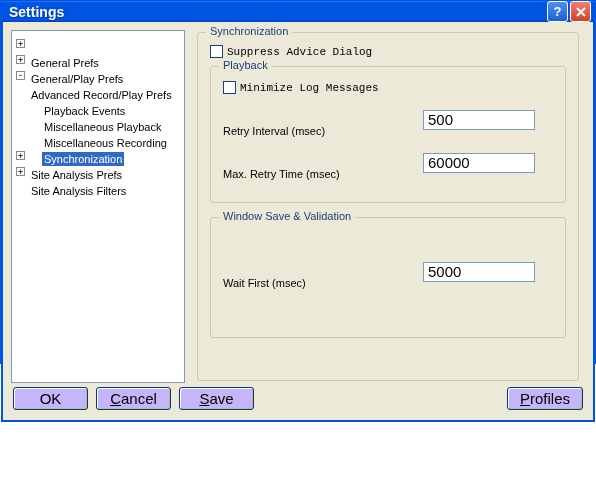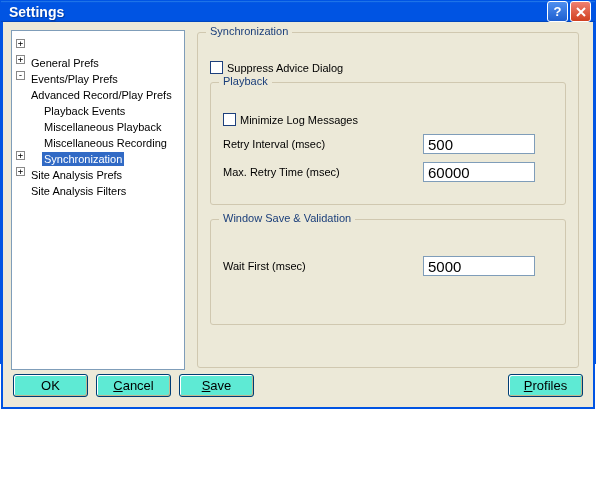--- a/index.html
+++ b/index.html
@@ -112,21 +112,22 @@
     position: absolute;
     top: -8px;
     left: 8px;
     background: #ece9d8;
     padding: 0 4px;
     color: #1a3e7a;
   }
   .checkbox-row {
     display: flex;
     align-items: center;
-    margin: 20px 0 4px 0;
+    margin: 4px 0 4px 0;
+    font-family: Liberation Mono, monospace;
   }
   .cb {
     width: 13px;
     height: 13px;
     border: 1px solid #1c3f7c;
     background: #fff;
     margin-right: 4px;
     position: relative;
   }
   .cb.checked::after {
@@ -138,46 +139,46 @@
     height: 8px;
     border: solid #21a121;
     border-width: 0 2px 2px 0;
     transform: rotate(40deg);
   }
   .field-row {
     display: flex;
     align-items: center;
     margin: 8px 0;
   }
-  .field-label { width: 176px; }
+  .field-label { width: 176px; margin-top: 23px; }
   .text-input {
     width: 112px;
     height: 20px;
     border: 1px solid #7f9db9;
     background: #fff;
     padding: 2px 4px;
     font-family: Tahoma, sans-serif;
     font-size: 15px;
     margin-left: 24px;
   }
   .button-row {
     display: flex;
     gap: 8px;
     padding: 4px 2px 2px 2px;
   }
   .spacer { flex: 1; }
   .btn {
     min-width: 75px;
     height: 23px;
-    background: #5eead4;
+    background: #c4b5fd;
     border: 1px solid #003c74;
     border-radius: 3px;
     padding: 0 12px;
     font-family: Tahoma, sans-serif;
-    font-size: 13px;
+    font-size: 15px;
     cursor: default;
     box-shadow: inset 1px 1px 0 #fff, inset -1px -1px 0 #c0b890;
   }
   .underline { text-decoration: underline; }
   .inner-fieldset { margin-top: 8px; }
 </style>
 </head>
 <body>
 
 <div class="window">
@@ -194,21 +195,21 @@
   <div class="client">
     <div class="main-row">
 
       <div class="tree">
         <div class="tree-item indent1">
           <span class="exp">+</span>
           <span class="tree-label">General Prefs</span>
         </div>
         <div class="tree-item indent1">
           <span class="exp">+</span>
-          <span class="tree-label">Events/Play Prefs</span>
+          <span class="tree-label">General/Play Prefs</span>
         </div>
         <div class="tree-item indent1">
           <span class="exp">-</span>
           <span class="tree-label">Advanced Record/Play Prefs</span>
         </div>
         <div class="tree-item indent2">
           <span class="tree-label">Playback Events</span>
         </div>
         <div class="tree-item indent2">
           <span class="tree-label">Miscellaneous Playback</span>

